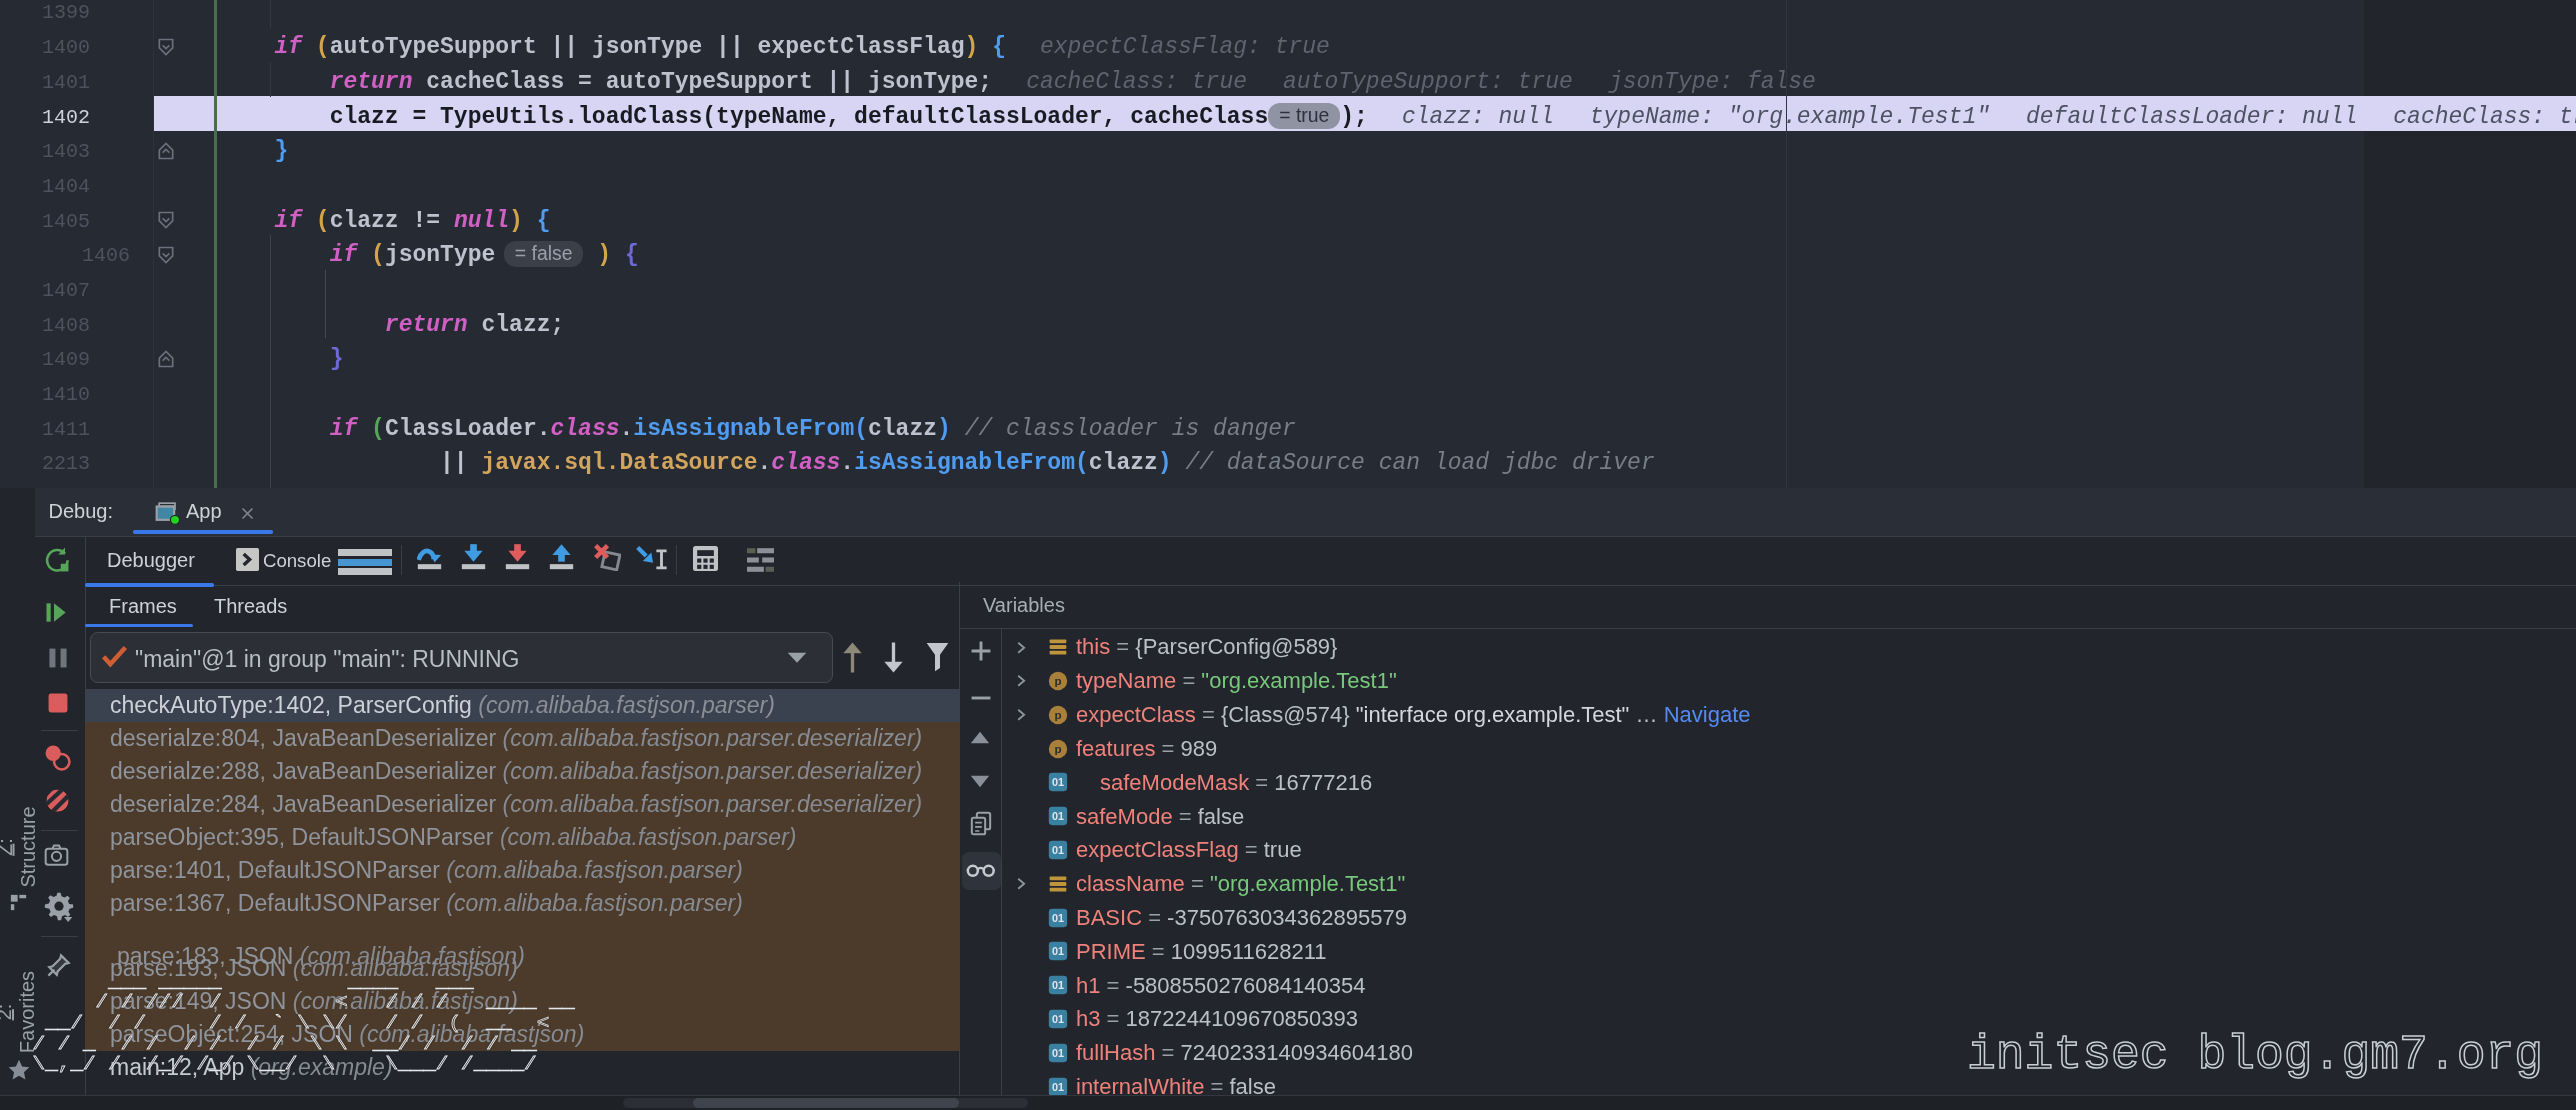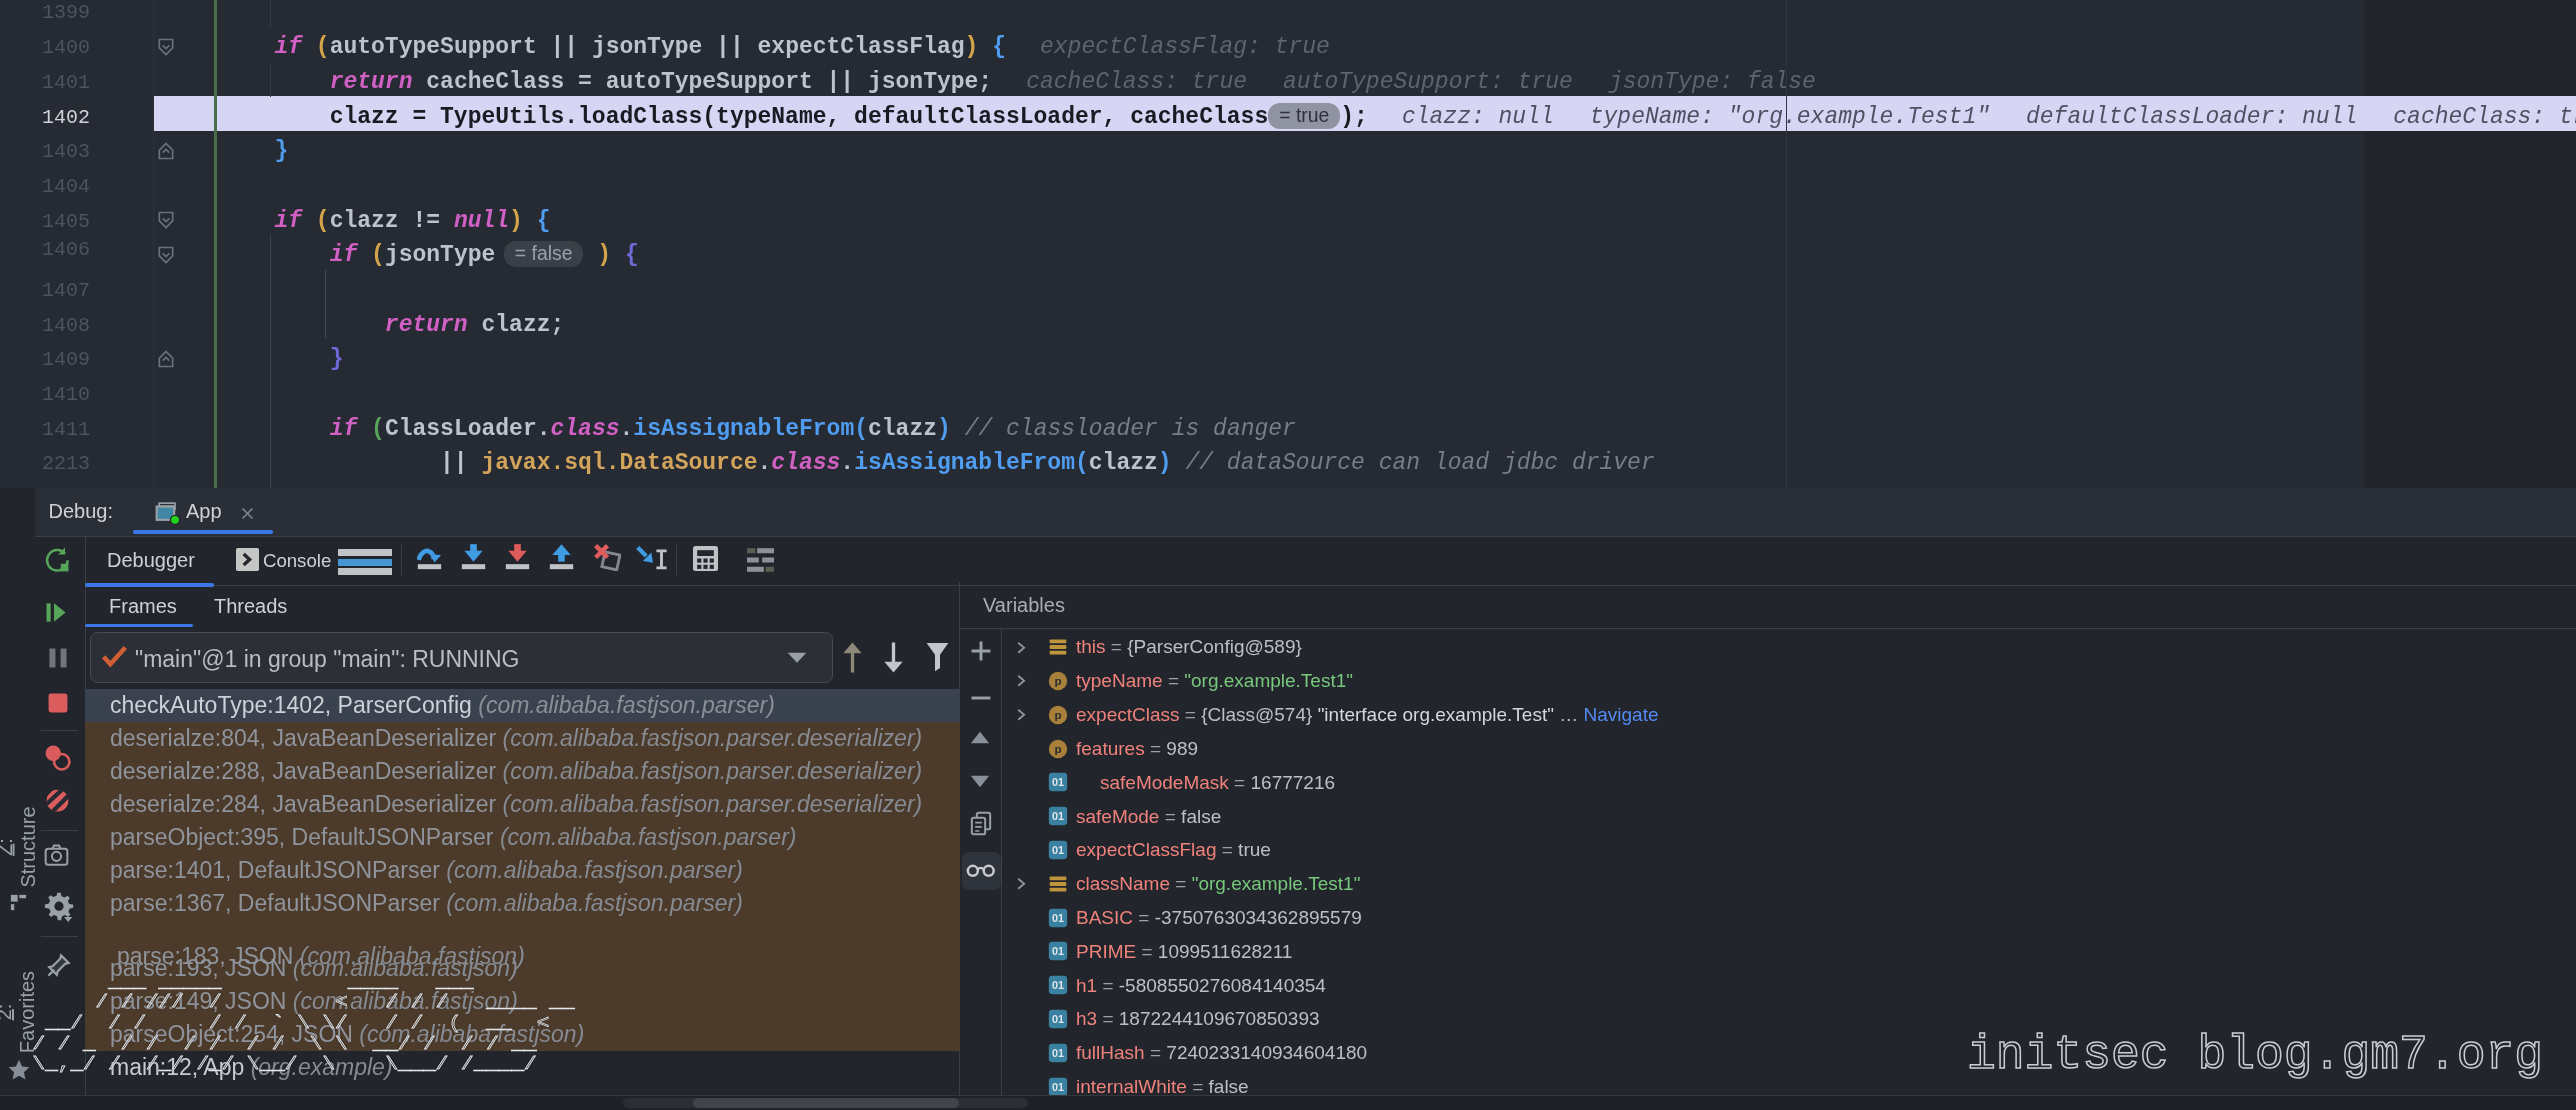--- a/index.html
+++ b/index.html
@@ -33,21 +33,21 @@
 #tabstrip { position:absolute; left:35px; top:488px; width:2541px; height:49px; background:#2a2e36; border-bottom:1.7px solid #3a3e46; }
 
 .ui { color:#ced2d8; font-size:20px; }
 .sep-v { position:absolute; width:0.8px; background:#3a3e46; }
 .sep-h { position:absolute; height:0.8px; background:#3a3e46; }
 .blue-ul { position:absolute; height:3.4px; background:#3a77e8; border-radius:1.7px; }
 
 .frrow { position:absolute; left:85px; width:875px; height:33px; line-height:33px; padding-left:25px; font-size:23px; color:#8e939c; white-space:pre; }
 .frrow .pkg { color:#868b93; font-style:italic; }
 .icon { position:absolute; }
-.vrow { position:absolute; font-size:19px; white-space:pre; height:34px; line-height:34px; }
+.vrow { position:absolute; font-size:22px; white-space:pre; height:34px; line-height:34px; }
 .vname { color:#ef827a; }
 .veq { color:#9ba1aa; }
 .vval { color:#bac0c8; }
 .vstr { color:#78c87c; }
 .vlink { color:#548af2; }
 .vico { position:absolute; width:20px; height:20px; }
 .chev { position:absolute; width:13.5px; height:13.5px; }
 #wm { position:absolute; left:1967px; top:1028px; font:48px "Liberation Mono", monospace; color:transparent; -webkit-text-stroke:1.5px #c9cdd4; letter-spacing:0; }
 </style>
 </head>
@@ -64,21 +64,21 @@
   <div class="vline" style="left:325px; top:270px; height:68px; background:#434a58;"></div>
   <div class="vline" style="left:1786px; top:0; height:488px; background:#31353f;"></div>
 
   <div class="lnum" style="top:0; line-height:26px;">1399</div>
   <div class="lnum" style="top:30px; line-height:35px;">1400</div>
   <div class="lnum" style="top:65px; line-height:35px;">1401</div>
   <div class="lnum cur" style="top:100px; line-height:35px;">1402</div>
   <div class="lnum" style="top:134px; line-height:35px;">1403</div>
   <div class="lnum" style="top:169px; line-height:35px;">1404</div>
   <div class="lnum" style="top:204px; line-height:35px;">1405</div>
-  <div class="lnum" style="top:232px; line-height:35px;">1406</div>
+  <div class="lnum" style="top:238px; line-height:35px;margin-left:40px;">1406</div>
   <div class="lnum" style="top:273px; line-height:35px;">1407</div>
   <div class="lnum" style="top:308px; line-height:35px;">1408</div>
   <div class="lnum" style="top:342px; line-height:35px;">1409</div>
   <div class="lnum" style="top:377px; line-height:35px;">1410</div>
   <div class="lnum" style="top:412px; line-height:35px;">1411</div>
   <div class="lnum" style="top:446px; line-height:35px;">2213</div>
 
   <svg class="fold" style="top:37px;" viewBox="0 0 24 24">
       <path d="M4 3h16v10l-8 8-8-8z" fill="none" stroke="#6a707c" stroke-width="2"></path>
       <path d="M8 10l4 4 4-4" fill="none" stroke="#6a707c" stroke-width="2"></path>

